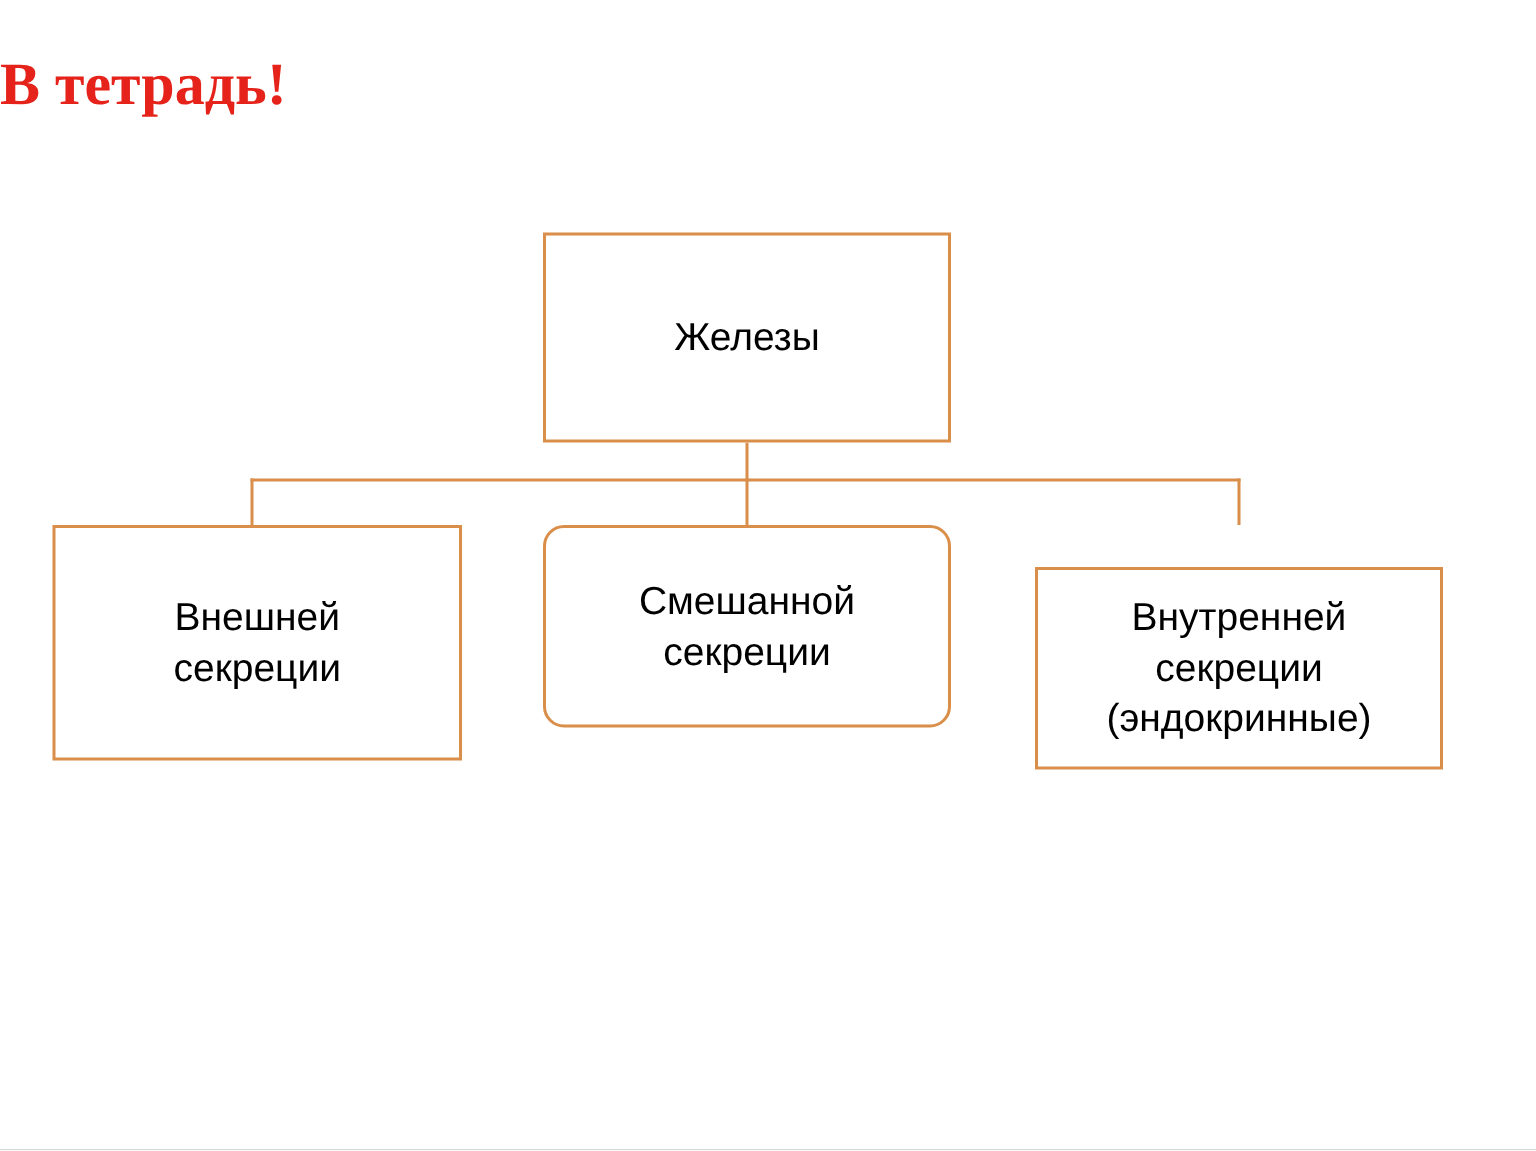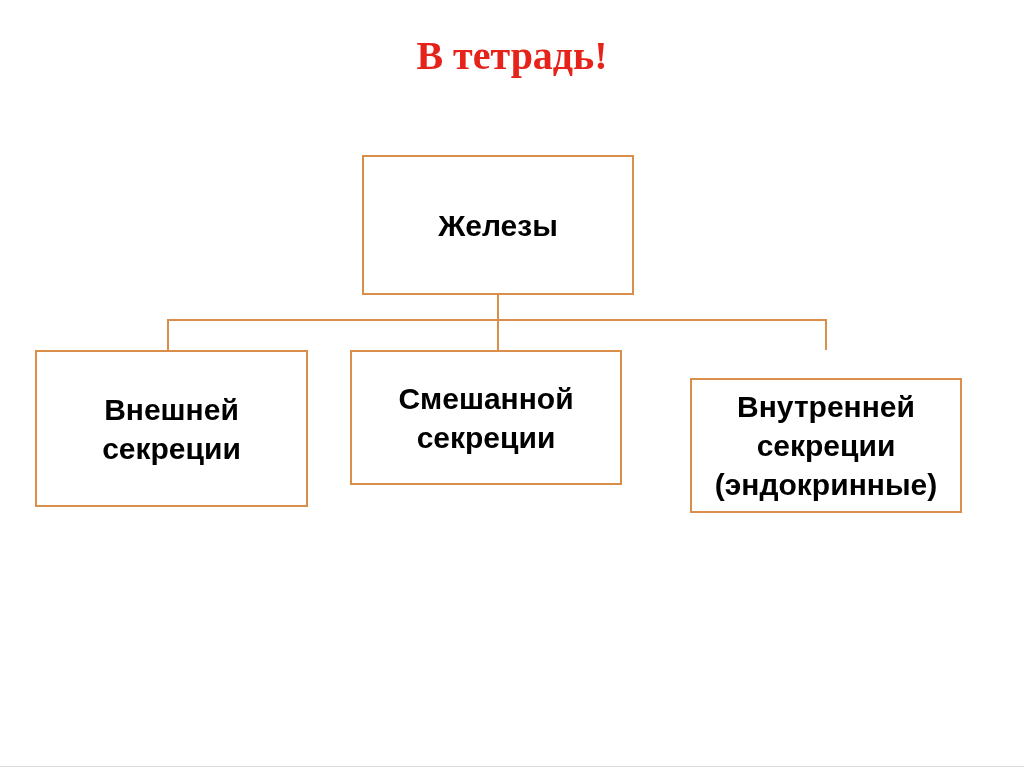--- a/index.html
+++ b/index.html
@@ -19,44 +19,42 @@
     height: 767px;
     background: var(--background);
     overflow: hidden;
     font-family: "Liberation Sans", sans-serif;
   }
   .slide-title {
     position: absolute;
     top: 32px;
     left: 0;
     width: 100%;
-    text-align: center;
     font-family: "Liberation Serif", serif;
     font-size: 40px;
     font-weight: 600;
     color: var(--title-color);
   }
   .node {
     position: absolute;
     border: 2px solid var(--accent);
     background: var(--background);
     display: flex;
     align-items: center;
     justify-content: center;
     text-align: center;
     color: var(--text);
-    font-size: 30px;
+    font-size: 26px;
     line-height: 1.3;
     white-space: pre-line;
     box-sizing: border-box;
-    font-weight: bold;
   }
   .node-root   { left: 362px; top: 155px; width: 272px; height: 140px; }
   .node-child1 { left: 35px;  top: 350px; width: 273px; height: 157px; }
-  .node-child2 { left: 350px; top: 350px; width: 272px; height: 135px; }
+  .node-child2 { left: 362px; top: 350px; width: 272px; height: 135px; border-radius: 14px; }
   .node-child3 { left: 690px; top: 350px; width: 272px; height: 135px; margin-top: 28px; }
   .line {
     position: absolute;
     background: var(--accent);
   }
   .line-stem      { left: 497px; top: 295px; width: 2px;   height: 26px; }
   .line-crossbar  { left: 167px; top: 319px; width: 660px; height: 2px;  }
   .line-drop-left { left: 167px; top: 319px; width: 2px;   height: 31px; }
   .line-drop-mid  { left: 497px; top: 319px; width: 2px;   height: 31px; }
   .line-drop-right{ left: 825px; top: 319px; width: 2px;   height: 31px; }

